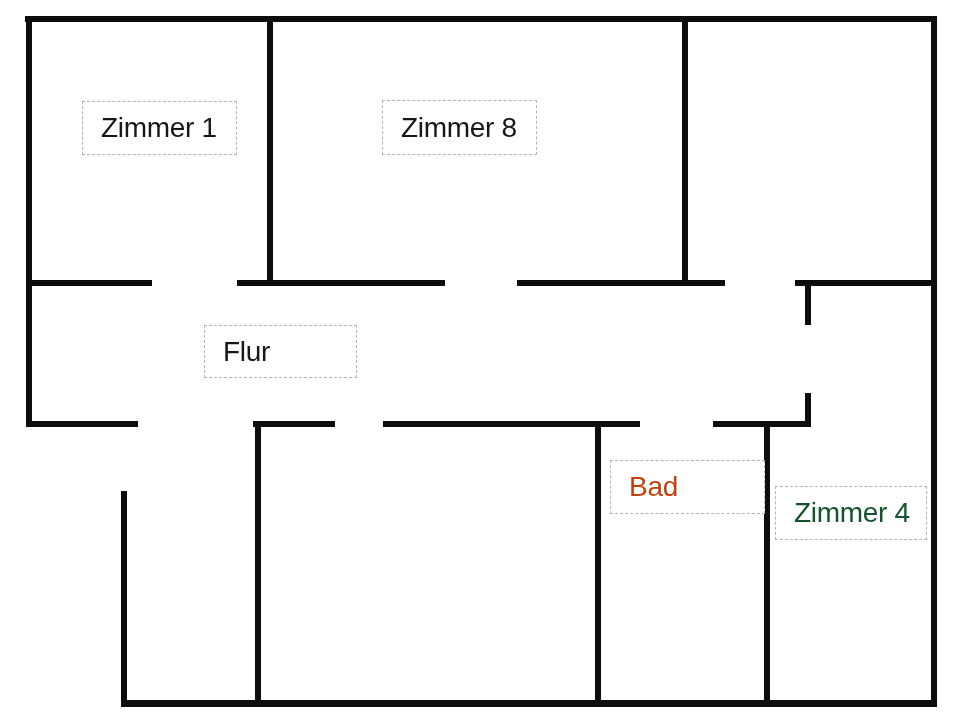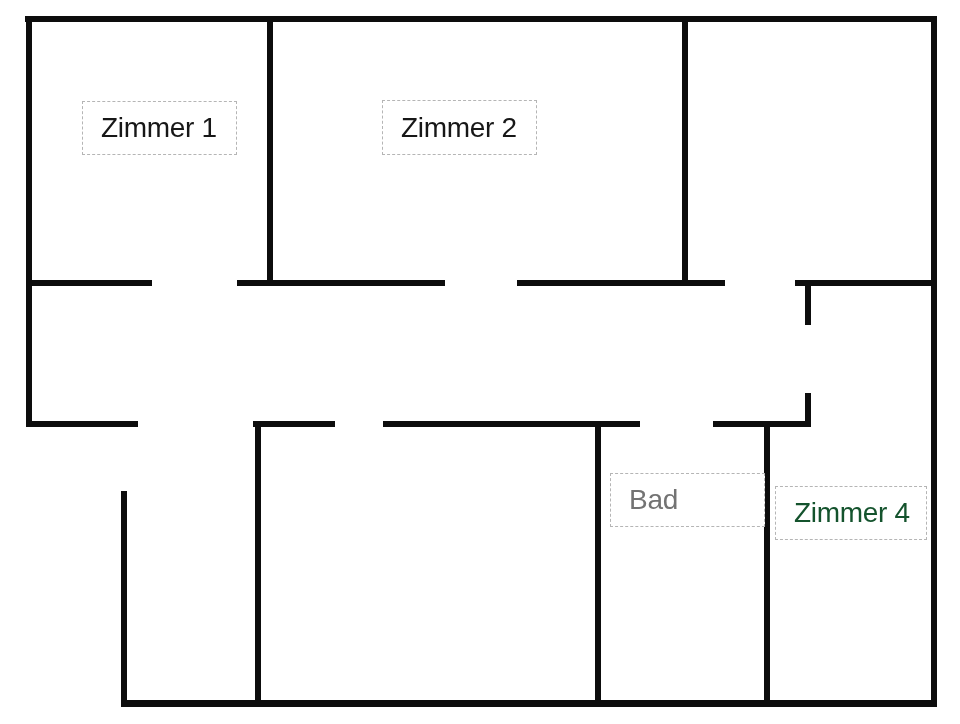--- a/index.html
+++ b/index.html
@@ -52,16 +52,17 @@
     <div class="wall" style="left: 805px; top: 280px; width: 6px; height: 45px; background: rgb(13, 13, 13);"></div>
     <div class="wall" style="left: 805px; top: 393px; width: 6px; height: 34px; background: rgb(13, 13, 13);"></div>
     <div class="wall" style="left: 27px; top: 421px; width: 111px; height: 6px; background: rgb(13, 13, 13);"></div>
     <div class="wall" style="left: 253px; top: 421px; width: 82px; height: 6px; background: rgb(13, 13, 13);"></div>
     <div class="wall" style="left: 383px; top: 421px; width: 257px; height: 6px; background: rgb(13, 13, 13);"></div>
     <div class="wall" style="left: 713px; top: 421px; width: 95px; height: 6px; background: rgb(13, 13, 13);"></div>
     <div class="wall" style="left: 255px; top: 421px; width: 6px; height: 286px; background: rgb(13, 13, 13);"></div>
     <div class="wall" style="left: 595px; top: 421px; width: 6px; height: 286px; background: rgb(13, 13, 13);"></div>
     <div class="wall" style="left: 764px; top: 421px; width: 6px; height: 286px; background: rgb(13, 13, 13);"></div>
     <div class="room-label" style="left: 82px; top: 101px; width: 155px; height: 54px; border-color: rgb(181, 181, 181); color: rgb(23, 23, 23);">Zimmer 1</div>
-    <div class="room-label" style="left: 382px; top: 100px; width: 155px; height: 55px; border-color: rgb(181, 181, 181); color: rgb(23, 23, 23);">Zimmer 2</div>
-    <div class="room-label" style="left: 610px; top: 473px; width: 155px; height: 54px; border-color: rgb(181, 181, 181); color: #737373;">Bad</div>
+    <div class="room-label" style="left: 382px; top: 100px; width: 155px; height: 55px; border-color: rgb(181, 181, 181); color: rgb(23, 23, 23);">Zimmer 8</div>
+    <div class="room-label" style="left: 204px; top: 325px; width: 153px; height: 53px; border-color: rgb(181, 181, 181); color: rgb(23, 23, 23);">Flur</div>
+    <div class="room-label" style="left: 610px; top: 460px; width: 155px; height: 54px; border-color: rgb(181, 181, 181); color: #c2410c;">Bad</div>
     <div class="room-label" style="left: 775px; top: 486px; width: 152px; height: 54px; border-color: rgb(181, 181, 181); color: #14532d;">Zimmer 4</div>
   </div>
 
 </body></html>

